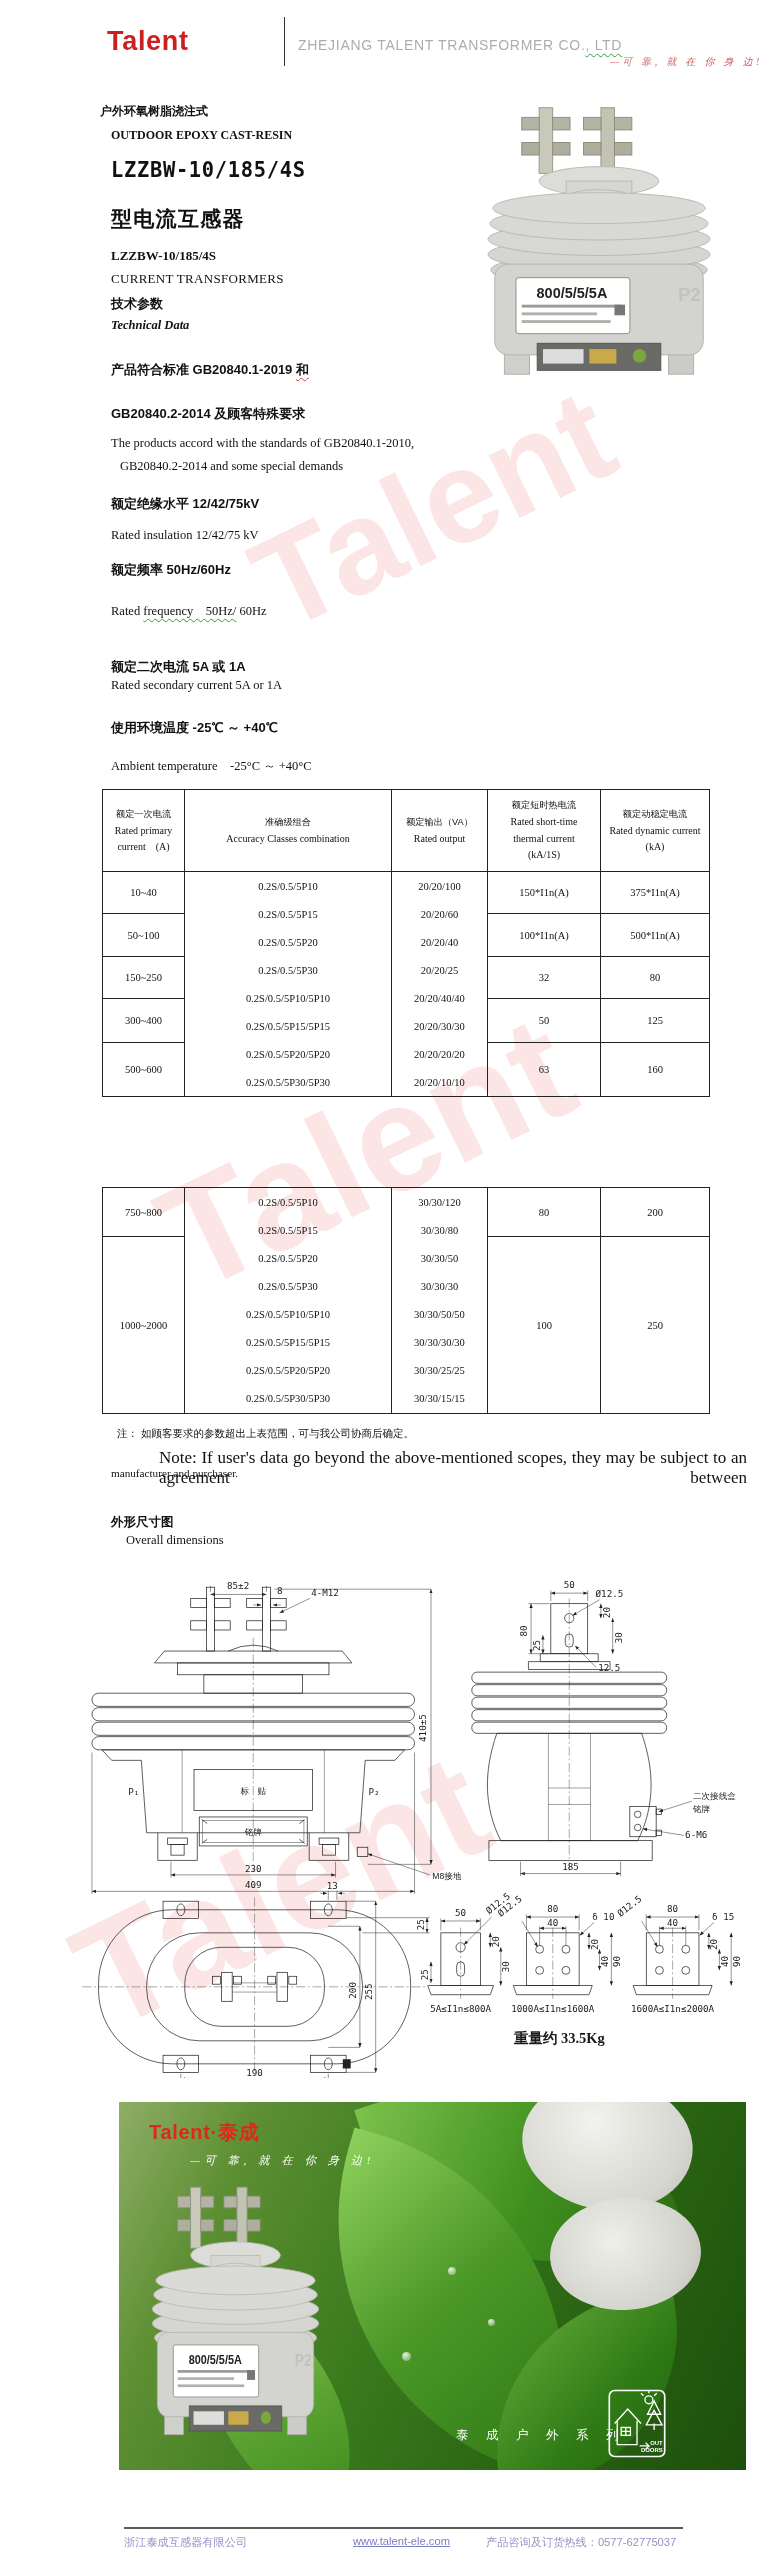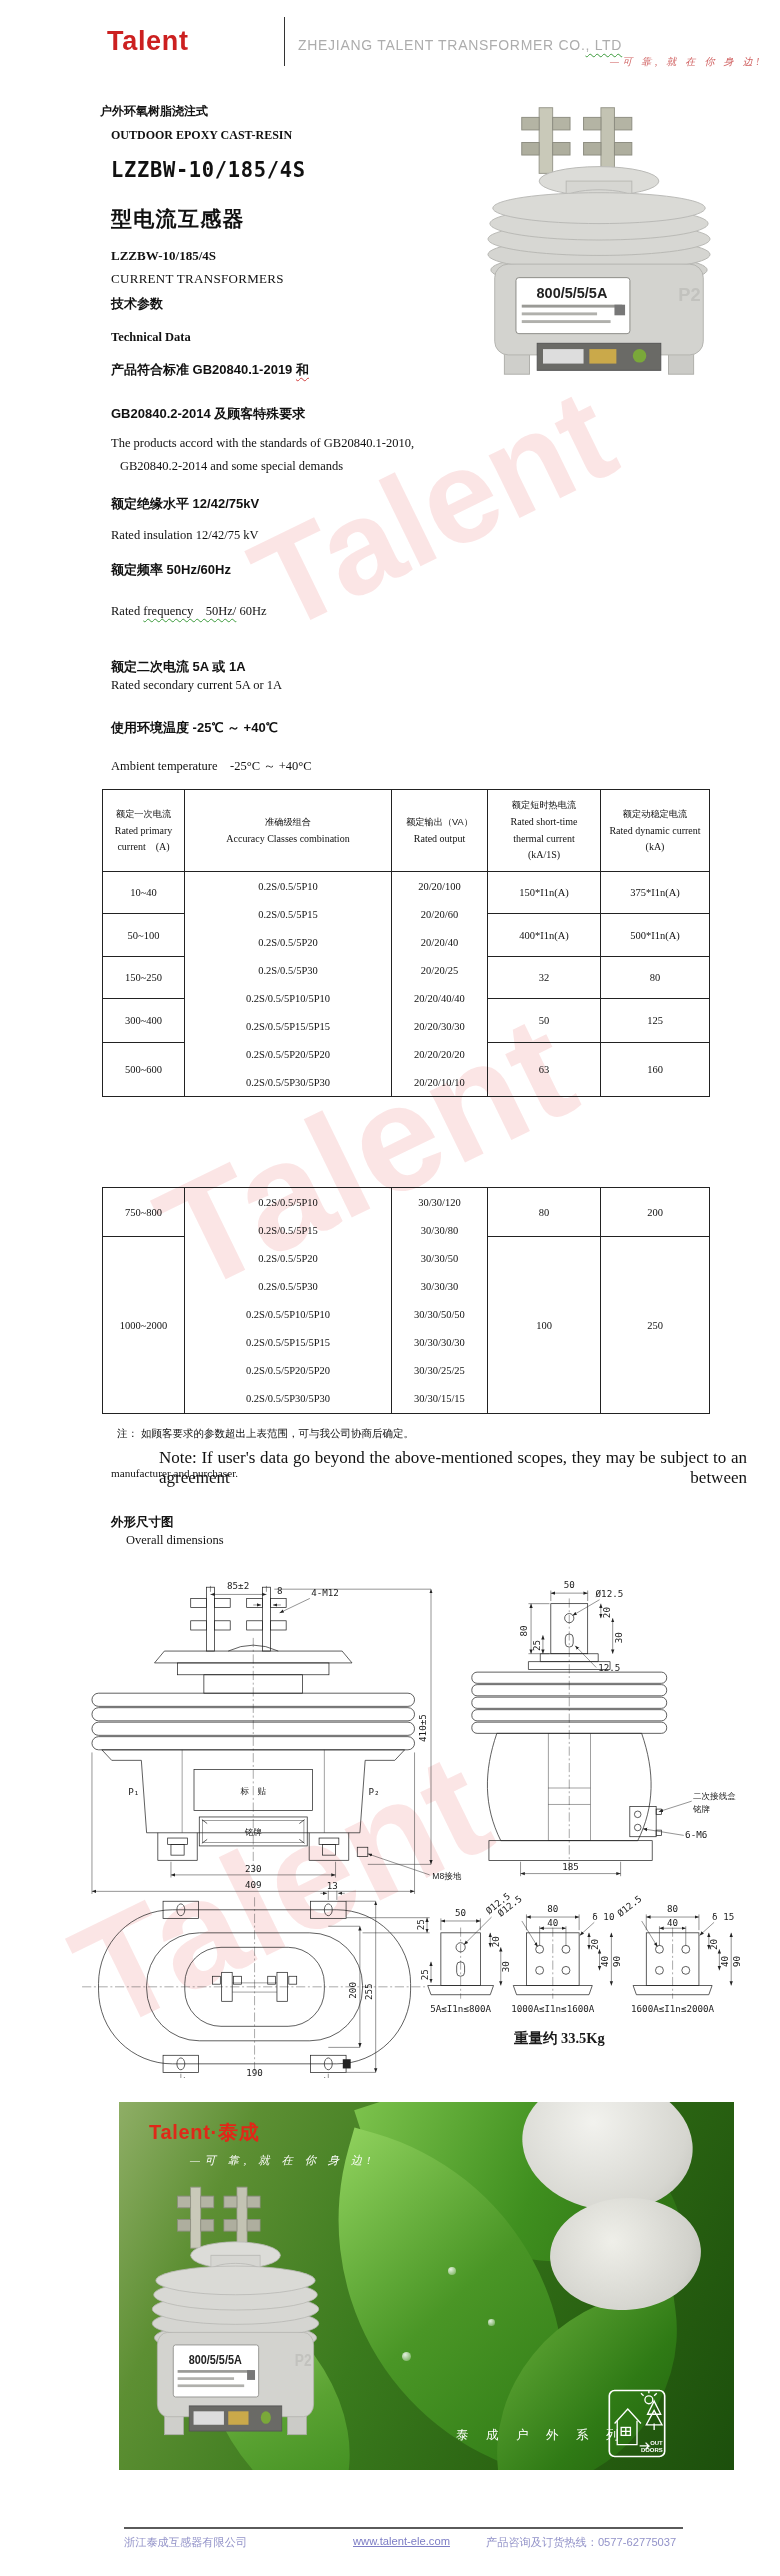--- a/index.html
+++ b/index.html
@@ -50,21 +50,21 @@
   .drawings{left:36px;top:1577px;z-index:2;}
   .drawings .ln{stroke:#222;stroke-width:1.1;fill:none;}
   .drawings .thin{stroke:#333;stroke-width:.7;fill:none;}
   .drawings .dim{stroke:#333;stroke-width:.8;fill:none;}
   .drawings .cl{stroke:#444;stroke-width:.7;fill:none;stroke-dasharray:14 4 3 4;}
   .drawings text{font-family:"DejaVu Sans Mono",monospace;font-size:14px;fill:#1a1a1a;}
   .drawings text.cjk{font-family:"Liberation Sans",sans-serif;font-size:13px;}
   .drawings text.wt{font-family:"Liberation Serif",serif;font-size:22px;font-weight:700;}
   
   .photo{left:119px;top:2102px;width:615px;height:368px;overflow:hidden;z-index:2;
-         background:linear-gradient(115deg,#8fae66 0%,#5d8f33 18%,#3a7a1d 45%,#2a6312 72%,#1c4f0c 100%);}
+         background:linear-gradient(115deg,#8fae66 0%,#5d8f33 18%,#3a7a1d 45%,#2a6312 72%,#1c4f0c 100%);padding-left:12px;}
   .leaf{position:absolute;}
   .photo-brand{position:absolute;left:30px;top:17px;font-size:20px;font-weight:800;color:#e02818;letter-spacing:0.7px;}
   .photo-slogan{position:absolute;left:71px;top:51px;font-size:11.2px;color:#ffffff;letter-spacing:4.6px;
                 font-style:italic;font-family:"Liberation Serif",serif;}
   .photo-series{position:absolute;left:337px;top:325px;font-size:12.5px;color:#ffffff;letter-spacing:7.2px;
                 font-family:"Liberation Serif",serif;}
   .outlogo{position:absolute;left:489px;top:287px;}
   .outlogo text{fill:#fff;font-family:"Liberation Sans",sans-serif;font-weight:700;}
   
   .foot-line{left:124px;top:2527px;width:559px;height:2px;background:#5a5a5a;}
@@ -137,21 +137,21 @@
   <div class="abs z2 t-model">LZZBW-10/185/4S</div>
   <div class="abs z2 t-zh-prod">型电流互感器</div>
   <div class="abs z2 t-model-sub">LZZBW-10/185/4S</div>
   <div class="abs z2 t-en-prod">CURRENT TRANSFORMERS</div>
 
   <svg class="abs z2" style="left:454px;top:100px;" width="290" height="280" viewBox="0 0 300 290">
     <use href="#ct-product"></use>
   </svg>
 
   <div class="abs z2 zh-line" style="top:295px;">技术参数</div>
-  <div class="abs z2 en-line" style="top:330px;font-weight:700;">Technical Data</div>
+  <div class="abs z2 en-line" style="top:318px;font-weight:700;font-style:italic;">Technical Data</div>
   <div class="abs z2 zh-line" style="top:361px;"><span>产品符合标准 GB20840.1-2019 </span><span class="wavy-red">和</span></div>
   <div class="abs z2 zh-line" style="top:405px;">GB20840.2-2014 及顾客特殊要求</div>
   <div class="abs z2 en-line" style="top:436px;">The products accord with the standards of GB20840.1-2010,</div>
   <div class="abs z2 en-line" style="top:459px;left:120px;">GB20840.2-2014 and some special demands</div>
   <div class="abs z2 zh-line" style="top:495px;">额定绝缘水平 12/42/75kV</div>
   <div class="abs z2 en-line" style="top:528px;">Rated insulation 12/42/75 kV</div>
   <div class="abs z2 zh-line" style="top:561px;">额定频率 50Hz/60Hz</div>
   <div class="abs z2 en-line" style="top:603px;"><span>Rated </span><span class="wavy-green">frequency　50Hz/</span><span> 60Hz</span></div>
   <div class="abs z2 zh-line" style="top:658px;text-align:right;">额定二次电流 5A 或 1A</div>
   <div class="abs z2 en-line" style="top:678px;">Rated secondary current 5A or 1A</div>
@@ -214,21 +214,21 @@
           <div class="mline">20/20/40/40</div>
           <div class="mline">20/20/30/30</div>
           <div class="mline">20/20/20/20</div>
           <div class="mline">20/20/10/10</div>
         </td>
         <td>150*I1n(A)</td>
         <td>375*I1n(A)</td>
       </tr>
       <tr class="r66">
         <td>50~100</td>
-        <td>400*I1n(A)</td>
+        <td>100*I1n(A)</td>
         <td>500*I1n(A)</td>
       </tr>
       <tr class="r64">
         <td>150~250</td>
         <td>32</td>
         <td>80</td>
       </tr>
       <tr class="r67">
         <td>300~400</td>
         <td>50</td>

